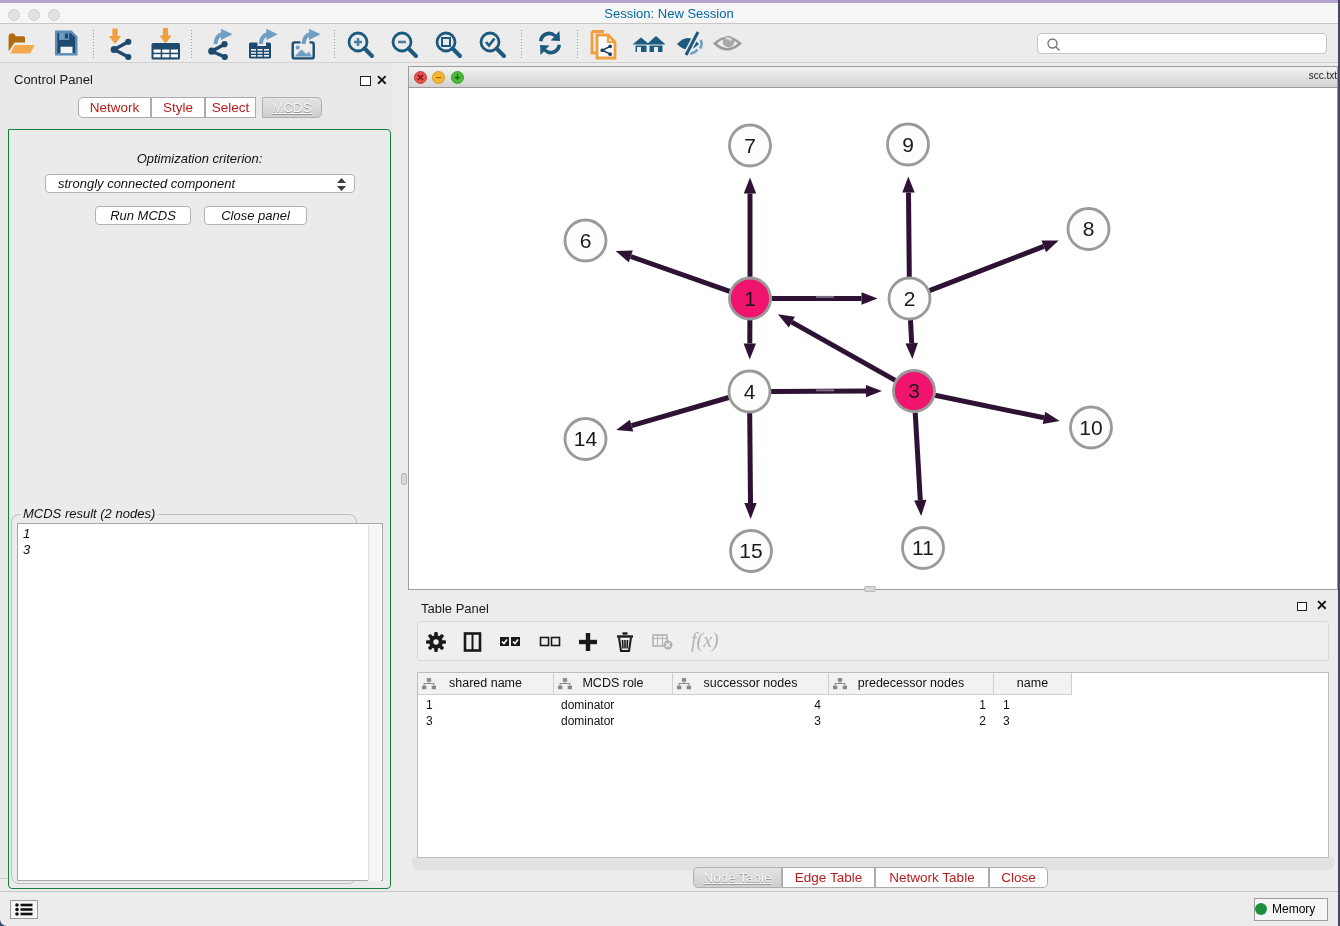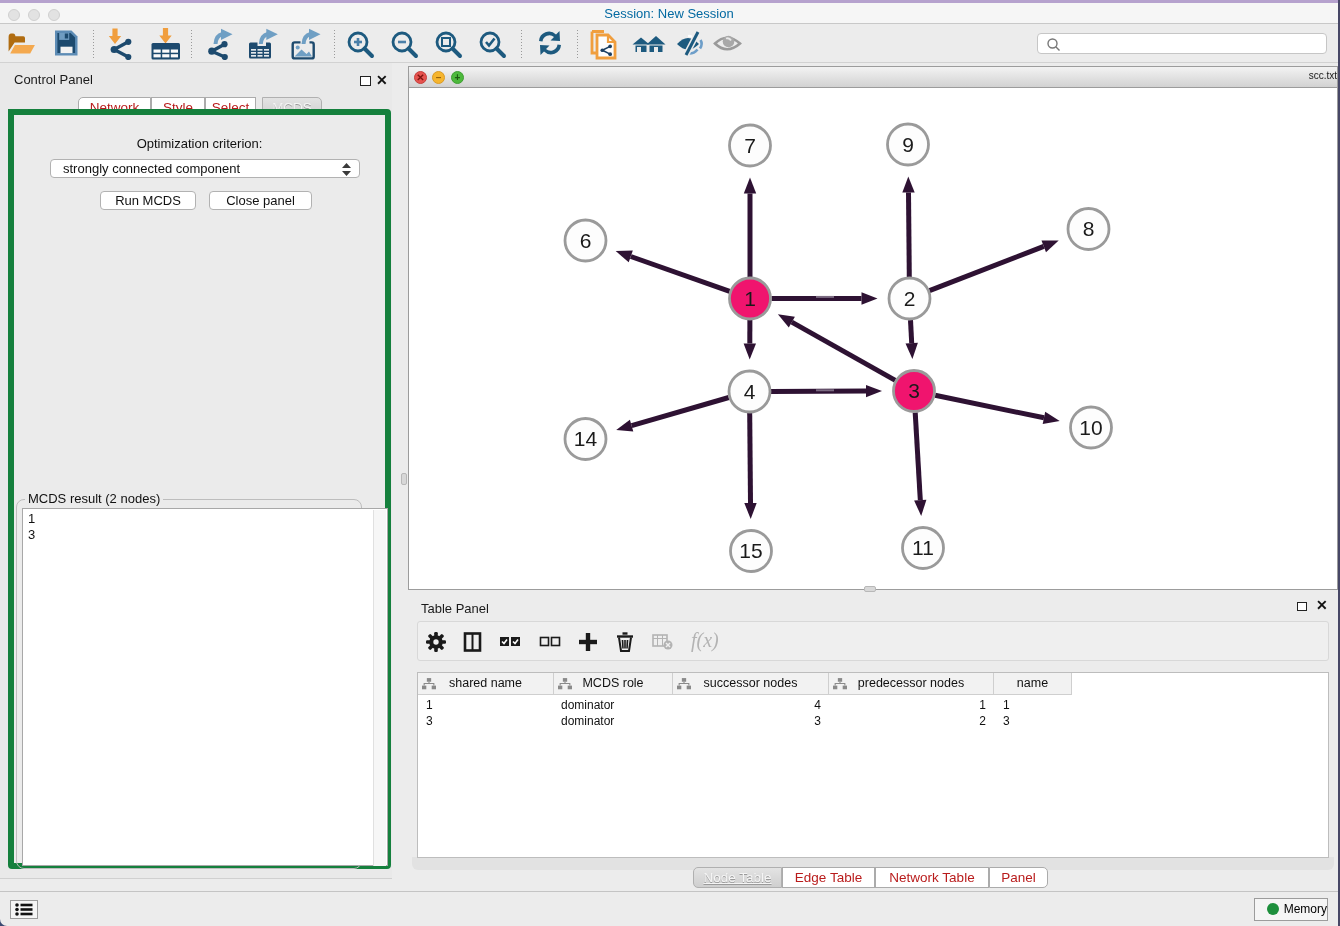--- a/index.html
+++ b/index.html
@@ -18,21 +18,21 @@
 .ticon { position:absolute; top:3px; }
 #searchbox { position:absolute; left:1037px; top:8px; width:290px; height:21px; background:#fff; border:1px solid #c6c6c6; border-radius:4px; }
 
 #cpanel { left:0; top:63px; width:392px; height:816px; background:#e9e9e9; border-bottom:1px solid #d0d0d0; }
 #cpanel .hdr { position:absolute; left:14px; top:9px; font-size:13px; color:#1a1a1a; }
 .tabrow { position:absolute; height:21px; }
 .tab { position:absolute; top:0; height:21px; background:#fff; border:1px solid #ababab; font-size:13.5px; color:#b91c1c; text-align:center; line-height:20px; }
 .tab:first-child { border-radius:5px 0 0 5px; }
 .tab.sel { border-radius:0 5px 5px 0;text-decoration:underline; }
 .tab.sel { background:linear-gradient(#e3e3e3,#cfcfcf); color:#f5f5f5; text-shadow:0 1px 0 #9a9a9a; border-color:#b0b0b0; }
-#cpcontent { position:absolute; left:8px; top:46px; width:383px; height:760px; background:#ebebeb; border:6px solid #15803d; border-radius:0 4px 4px 4px; }
+#cpcontent { position:absolute; left:8px; top:66px; width:383px; height:760px; background:#ebebeb; border:1px solid #15803d; border-radius:0 4px 4px 4px;font-style:italic; }
 #optlabel { position:absolute; left:0; width:100%; top:21px; text-align:center; font-size:13px; color:#111; }
 #combo { position:absolute; left:36px; top:44px; width:310px; height:19px; background:#fff; border:1px solid #b2b2b2; border-radius:4px; font-size:13px; line-height:17px; padding-left:12px; color:#111; }
 .btn { position:absolute; top:76px; height:19px; background:#fff; border:1px solid #b2b2b2; border-radius:4px; font-size:13px; text-align:center; line-height:17px; color:#111; }
 #fieldset { position:absolute; left:2px; top:384px; width:346px; height:370px; border:1px solid #bdbdbd; border-radius:8px; }
 #fieldset legend,#fieldlegend { position:absolute; left:8px; top:-9px; background:#ebebeb; padding:0 3px; font-size:13px; color:#111; }
 #textarea { position:absolute; left:5px; top:8px; width:366px; height:358px; background:#fff; border:1px solid #a8a8a8; font-size:13px; color:#111; line-height:16px; padding:2px 0 0 5px; }
 #textarea .sb { position:absolute; right:1px; top:1px; width:13px; height:100%; background:#f6f6f6; border-left:1px solid #e0e0e0; }
 
 #netframe { left:408px; top:66px; width:930px; height:524px; background:#fff; border:1px solid #9c9c9c; }
 #nettitle { position:absolute; left:0; top:0; width:100%; height:21px; background:linear-gradient(#f3f3f3,#d2d2d2); border-bottom:1px solid #9c9c9c; }
@@ -44,21 +44,21 @@
 #ttoolbar { position:absolute; left:9px; top:24px; width:912px; height:40px; background:#efefef; border:1px solid #d8d8d8; border-radius:3px; }
 #tablebox { position:absolute; left:9px; top:75px; width:912px; height:186px; background:#fff; border:1px solid #bdbdbd; }
 #tablebottom { position:absolute; left:4px; top:260px; width:922px; height:13px; background:#e2e2e2; border-radius:0 0 6px 6px; }
 .th { position:absolute; top:0; height:22px; background:#f2f2f2; border-right:1px solid #cfcfcf; border-bottom:1px solid #cfcfcf; font-size:12.5px; color:#111; text-align:center; line-height:21px; }
 .td { position:absolute; font-size:12px; color:#111; height:16px; line-height:16px; }
 .btabrow { position:absolute; top:270px; height:21px; }
 .btabrow .tab.sel { border-radius:5px 0 0 5px; }
 .btabrow .tab:last-child { border-radius:0 5px 5px 0; }
 
 #statusbar { left:0; top:891px; width:1338px; height:35px; background:#ececec; border-top:1px solid #c4c4c4; }
-#memorybtn { position:absolute; left:1254px; top:6px; width:74px; height:23px; background:#f5f5f5; border:1px solid #9c9c9c; font-size:12px; color:#000; text-align:right; line-height:21px; }
+#memorybtn { position:absolute; left:1254px; top:6px; width:74px; height:23px; background:#f5f5f5; border:1px solid #9c9c9c; font-size:12px; color:#000; text-align:left; line-height:21px; }
 #listbtn { position:absolute; left:10px; top:8px; width:28px; height:19px; background:#f5f5f5; border:1px solid #9c9c9c; }
 </style>
 </head>
 <body>
 <div class="abs" id="titlebar">
   <span class="tl" style="left:8px"></span>
     <span class="tl" style="left:28px"></span>
     <span class="tl" style="left:48px"></span>
   <div class="title">Session: New Session</div>
 </div>
@@ -448,21 +448,21 @@
       <div class="td" style="left:8px; top:40px;">3</div>
       <div class="td" style="left:143px; top:40px;">dominator</div>
       <div class="td" style="left:255px; top:40px; width:148px; text-align:right;">3</div>
       <div class="td" style="left:411px; top:40px; width:157px; text-align:right;">2</div>
       <div class="td" style="left:585px; top:40px;">3</div>
     </div>
   <div class="btabrow" style="left:285px;">
     <div class="tab sel" style="left:0; width:89px;">Node Table</div>
     <div class="tab" style="left:89px; width:93px;">Edge Table</div>
     <div class="tab" style="left:182px; width:114px;">Network Table</div>
-    <div class="tab" style="left:296px; width:59px;">Panel</div>
+    <div class="tab" style="left:296px; width:59px;">Close</div>
   </div>
 </div>
 <div class="abs" id="statusbar">
   <div id="listbtn">
       <svg width="18" height="13" viewBox="0 0 18 13" style="position:absolute;left:4px;top:2px;">
         <g fill="#111">
           <circle cx="2" cy="2" r="1.8"></circle>
           <circle cx="2" cy="6.5" r="1.8"></circle>
           <circle cx="2" cy="11" r="1.8"></circle>
           <rect x="5.5" y="0.7" width="12" height="2.6"></rect>

